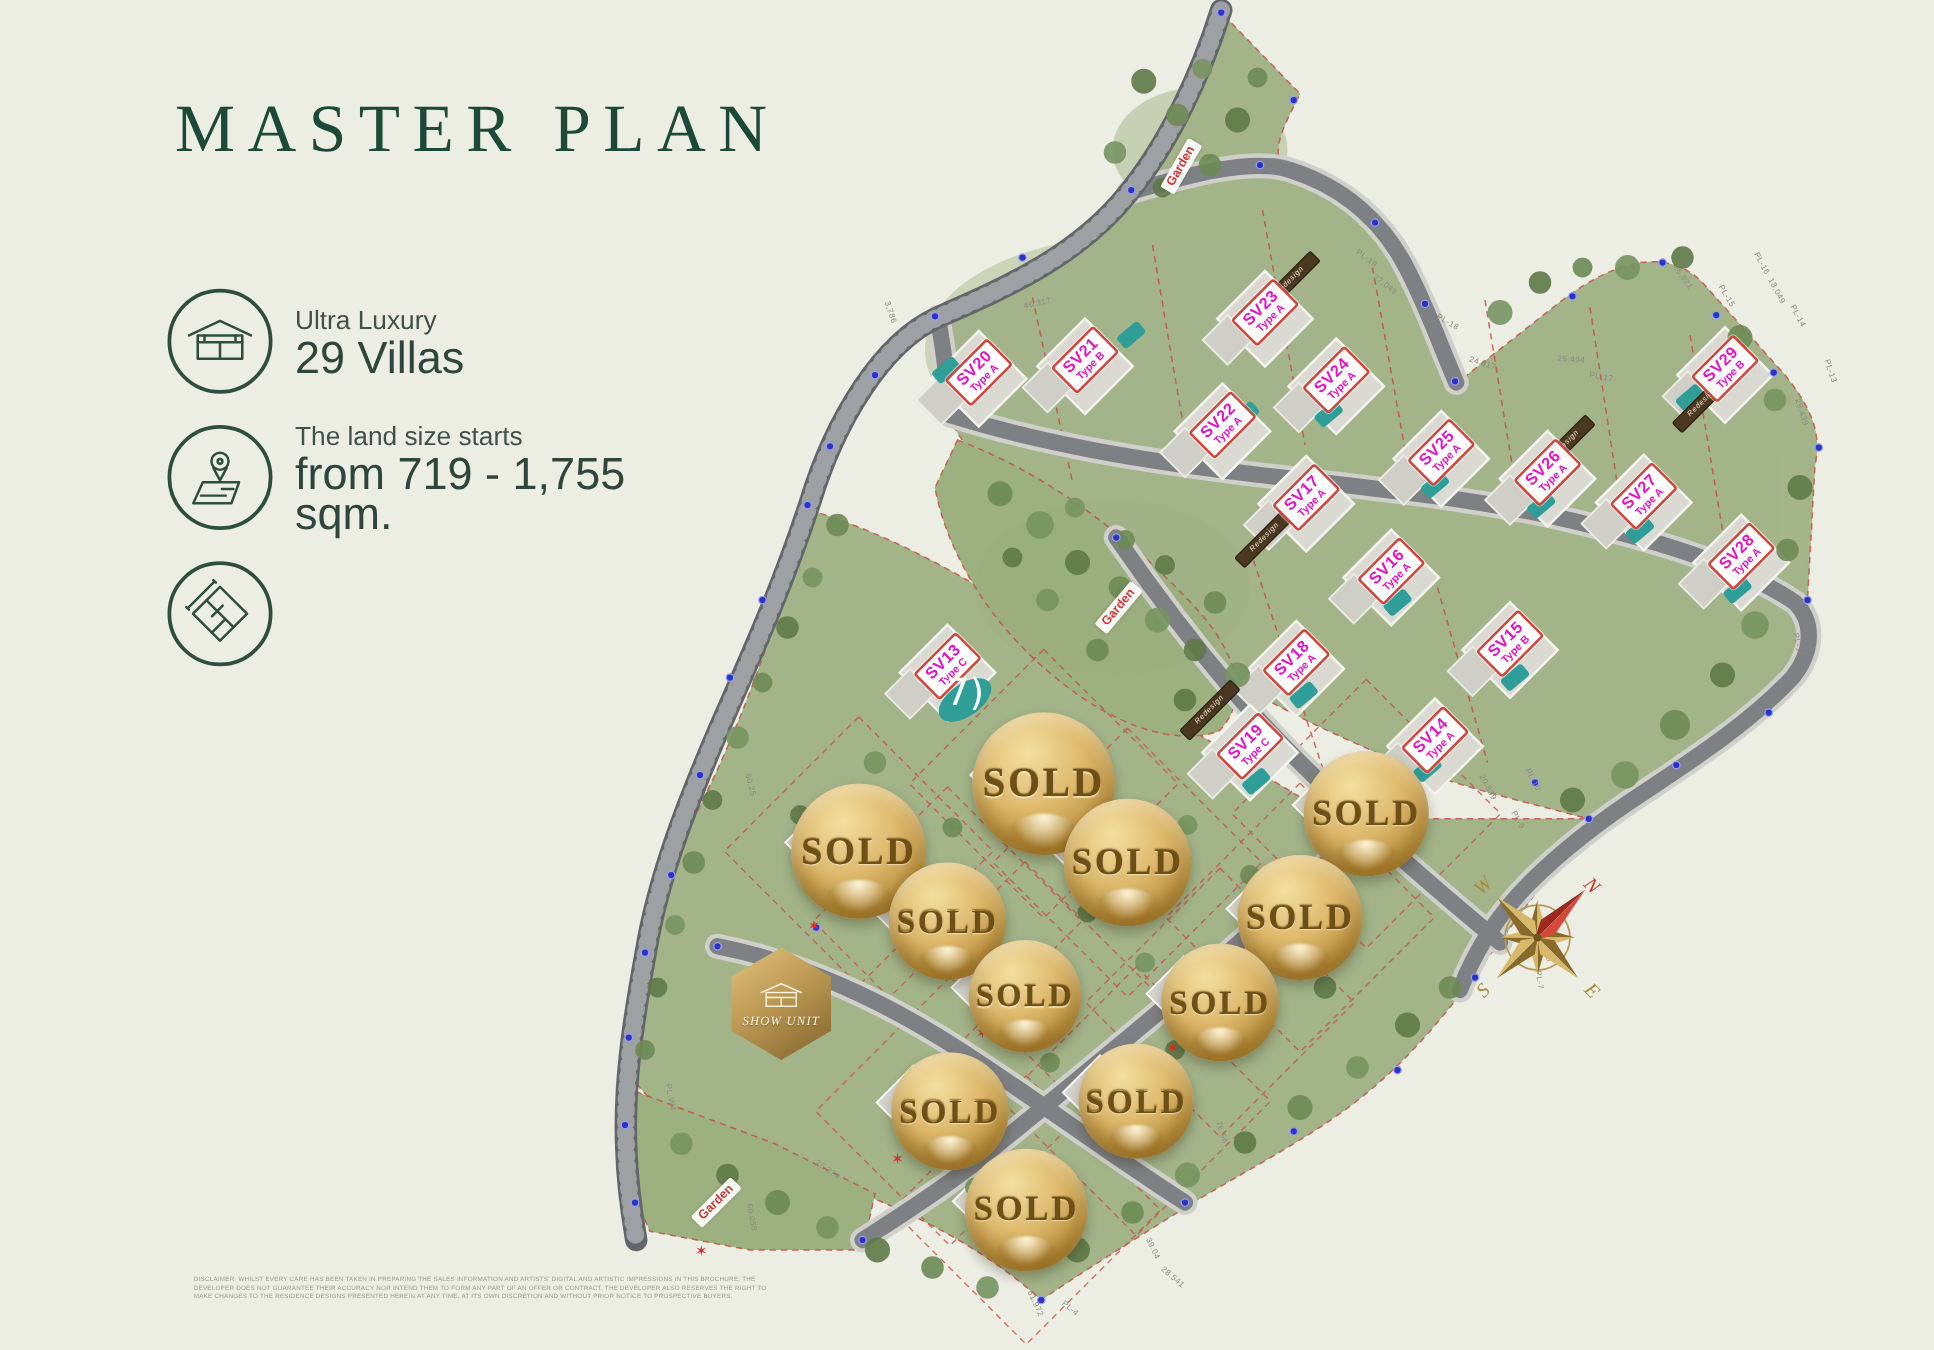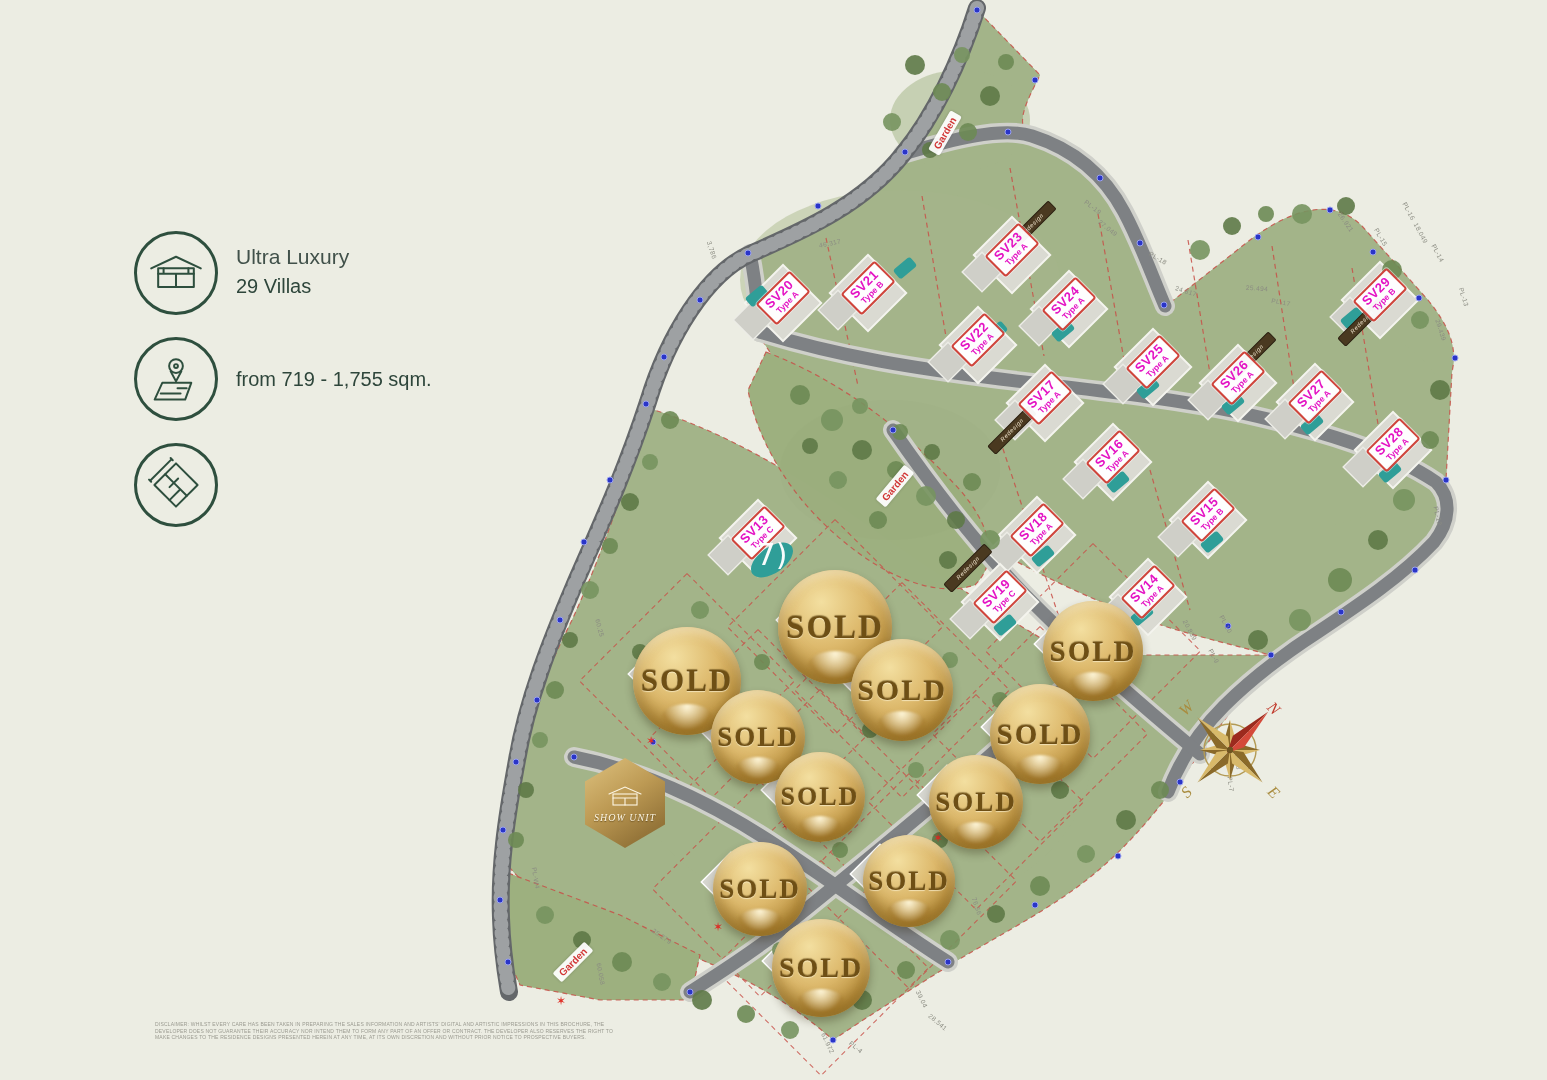--- a/index.html
+++ b/index.html
@@ -11,21 +11,21 @@
     position:absolute;left:140px;top:72px;margin:0;
     font-family:"Liberation Serif","DejaVu Serif",serif;
     font-size:54px;font-weight:500;letter-spacing:10px;color:#1d4a38;white-space:nowrap;
   }
   .legend{position:absolute;left:134px;top:231px;width:400px;}
   .legend-item{display:flex;align-items:center;margin-bottom:22px;}
   .legend-icon{flex:0 0 78px;width:78px;height:78px;border:3px solid #2e4f3e;border-radius:50%;
     display:flex;align-items:center;justify-content:center;margin-right:18px;}
   .legend-icon svg{stroke:#2e4f3e;fill:none;stroke-width:2.6;stroke-linecap:round;stroke-linejoin:round;}
   .legend-text .l1{font-size:21px;color:#41514a;line-height:26px;}
-  .legend-text .l2{font-size:20px;color:#2e463b;line-height:32px;}
+  .legend-text .l2{font-size:36px;color:#2e463b;line-height:32px;}
 
   
   .terrain{position:absolute;left:0;top:0;z-index:0;}
   #overlays{position:absolute;left:0;top:0;width:100%;height:100%;z-index:2;}
   .villa-label{position:absolute;transform:translate(-50%,-50%) rotate(var(--r,-45deg));
     background:rgba(255,255,255,.96);border:2px solid #d0453c;border-radius:3px;
     padding:1px 5px 2px;text-align:center;box-shadow:0 0 0 1px rgba(255,255,255,.5);}
   .villa-label .vid{font-size:13px;font-weight:800;color:#e414c4;letter-spacing:.5px;line-height:14px;}
   .villa-label .vtype{font-size:8.5px;font-weight:700;color:#e414c4;line-height:9px;}
 
@@ -470,20 +470,21 @@
       <div class="survey-chip" style="left: 536px; top: 878px; --r: 80deg; transform: translate(-50%, -50%) rotate(80deg);">PL-W4</div>
       <div class="survey-chip" style="left: 662px; top: 936px; --r: 35deg; transform: translate(-50%, -50%) rotate(35deg);">25.279</div>
       <div class="survey-chip" style="left: 601px; top: 974px; --r: 80deg; transform: translate(-50%, -50%) rotate(80deg);">60.058</div>
       <div class="survey-chip" style="left: 977px; top: 906px; --r: 72deg; transform: translate(-50%, -50%) rotate(72deg);">76.56</div>
       <div class="survey-chip" style="left: 922px; top: 999px; --r: 65deg; transform: translate(-50%, -50%) rotate(65deg);">39.04</div>
       <div class="survey-chip" style="left: 938px; top: 1022px; --r: 40deg; transform: translate(-50%, -50%) rotate(40deg);">28.541</div>
       <div class="survey-chip" style="left: 828px; top: 1043px; --r: 65deg; transform: translate(-50%, -50%) rotate(65deg);">61.972</div>
       <div class="survey-chip" style="left: 856px; top: 1047px; --r: 40deg; transform: translate(-50%, -50%) rotate(40deg);">PL-4</div>
     </div>
 
+  <h1 class="page-title">MASTER PLAN</h1>
 
   <div class="legend">
     <div class="legend-item">
       <div class="legend-icon">
         <svg width="62" height="52" viewBox="0 0 80 64">
           <path d="M8,26 L40,11 L72,26"></path>
             <rect x="17" y="26" width="46" height="24"></rect>
           <path d="M17,33 L63,33 M40,33 L40,50 M24,26 L24,33 M56,26 L56,33"></path>
         </svg>
       </div>
@@ -496,20 +497,21 @@
       <div class="legend-icon">
         <svg width="58" height="54" viewBox="0 0 76 70">
           <path d="M10,62 L20,40 L58,40 L50,62 Z"></path>
             <path d="M18,54 L44,54 M40,47 L52,47"></path>
           <circle cx="38" cy="18" r="9"></circle>
             <circle cx="38" cy="18" r="2.5"></circle>
           <path d="M31,25 L38,38 L45,25"></path>
         </svg>
       </div>
       <div class="legend-text">
+        <div class="l1">The land size starts</div>
         <div class="l2">from 719 - 1,755 sqm.</div>
       </div>
     </div>
     <div class="legend-item">
       <div class="legend-icon">
         <svg width="58" height="58" viewBox="0 0 76 76">
           <g transform="rotate(45 38 38)">
             <rect x="18" y="18" width="40" height="40"></rect>
             <path d="M18,38 L34,38 M34,30 L34,46 M34,38 L58,38 M46,38 L46,58"></path>
             <path d="M10,18 L10,58 M8,18 L12,18 M8,58 L12,58"></path>

